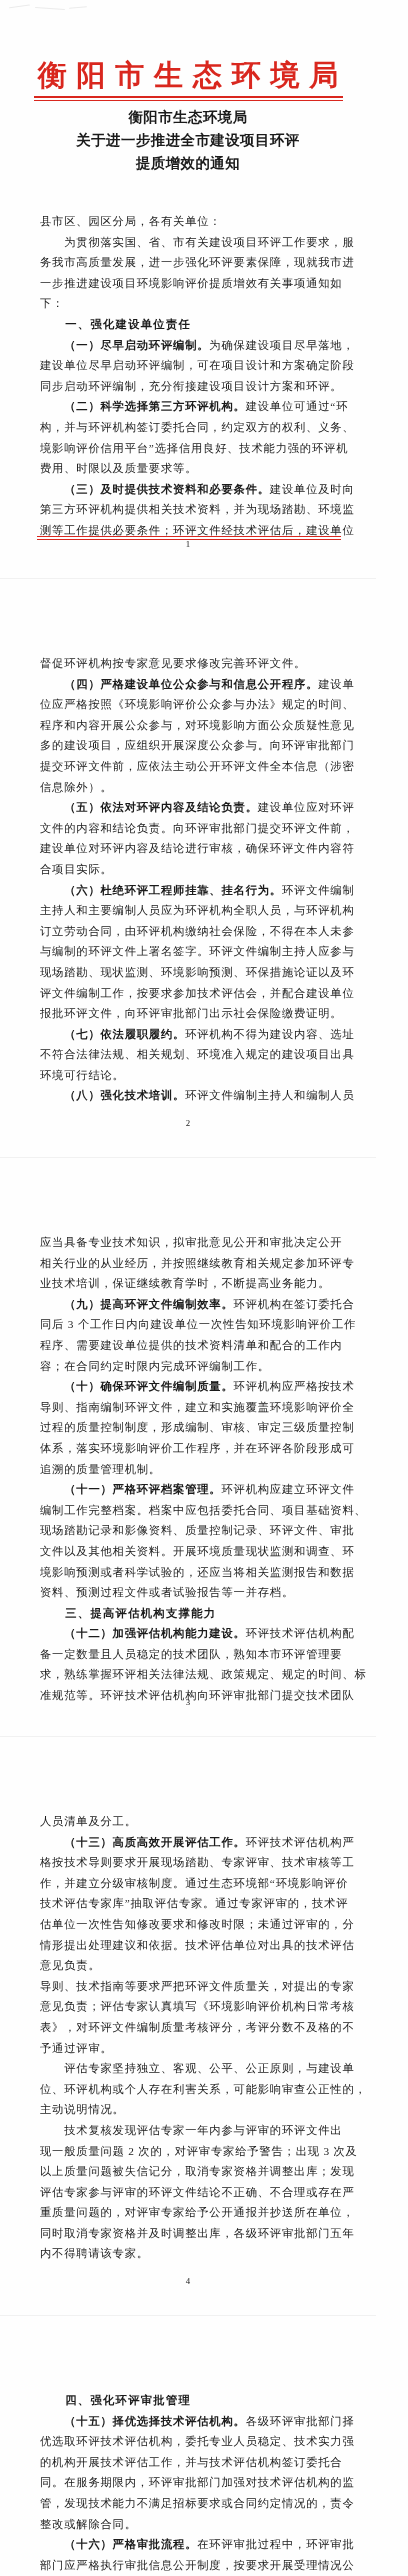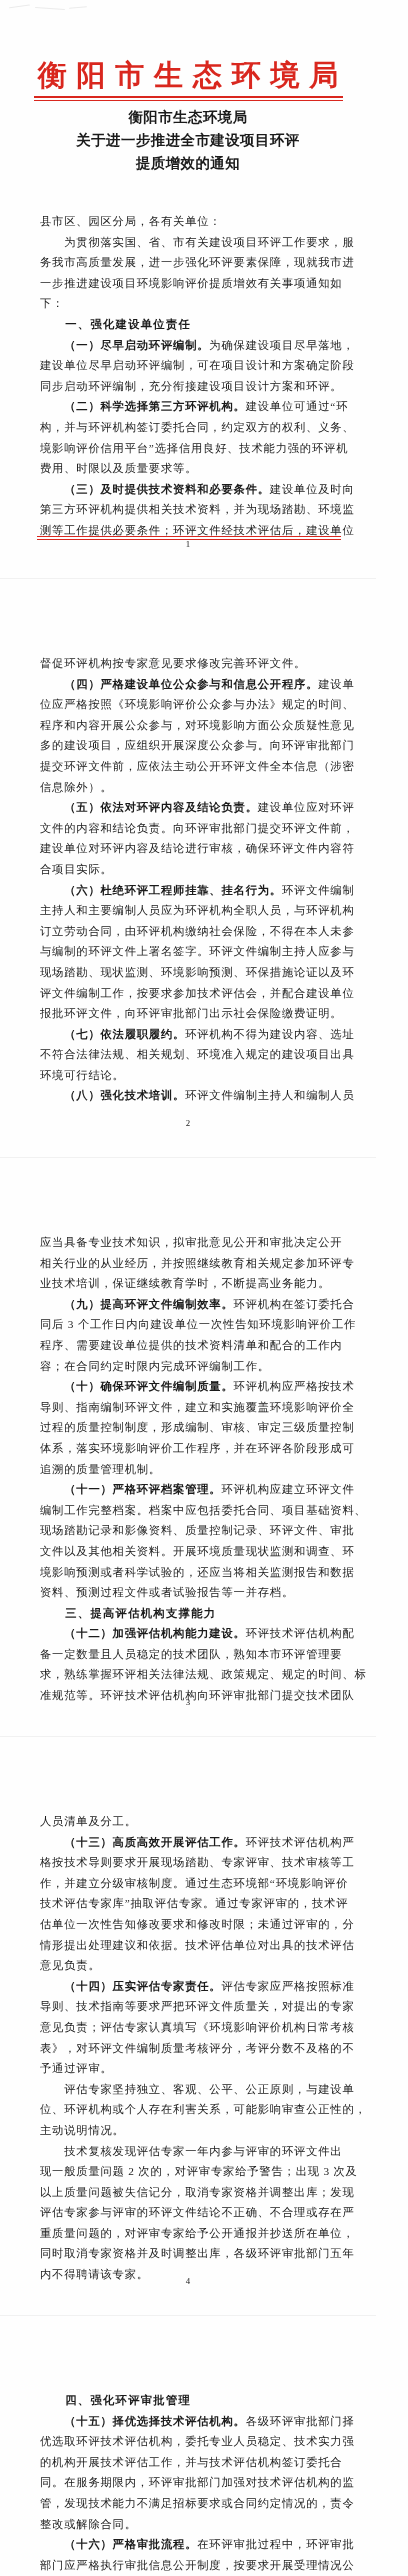--- a/index.html
+++ b/index.html
@@ -157,21 +157,20 @@
   <section class="page pn">
     <div class="lines">
         <div class="bl"><span>人员清单及分工。</span></div>
         <div class="bl"><span class="b">　　（十三）高质高效开展评估工作。</span><span>环评技术评估机构严</span></div>
         <div class="bl"><span>格按技术导则要求开展现场踏勘、专家评审、技术审核等工</span></div>
         <div class="bl"><span>作，并建立分级审核制度。通过生态环境部“环境影响评价</span></div>
         <div class="bl"><span>技术评估专家库”抽取评估专家。通过专家评审的，技术评</span></div>
         <div class="bl"><span>估单位一次性告知修改要求和修改时限；未通过评审的，分</span></div>
         <div class="bl"><span>情形提出处理建议和依据。技术评估单位对出具的技术评估</span></div>
         <div class="bl"><span>意见负责。</span></div>
-        <div class="bl"><span class="b">　　（十四）压实评估专家责任。</span><span>评估专家应严格按照标准</span></div>
         <div class="bl"><span>导则、技术指南等要求严把环评文件质量关，对提出的专家</span></div>
         <div class="bl"><span>意见负责；评估专家认真填写《环境影响评价机构日常考核</span></div>
         <div class="bl"><span>表》，对环评文件编制质量考核评分，考评分数不及格的不</span></div>
         <div class="bl"><span>予通过评审。</span></div>
         <div class="bl"><span>　　评估专家坚持独立、客观、公平、公正原则，与建设单</span></div>
         <div class="bl"><span>位、环评机构或个人存在利害关系，可能影响审查公正性的，</span></div>
         <div class="bl"><span>主动说明情况。</span></div>
         <div class="bl"><span>　　技术复核发现评估专家一年内参与评审的环评文件出</span></div>
         <div class="bl"><span>现一般质量问题 2 次的，对评审专家给予警告；出现 3 次及</span></div>
         <div class="bl"><span>以上质量问题被失信记分，取消专家资格并调整出库；发现</span></div>

